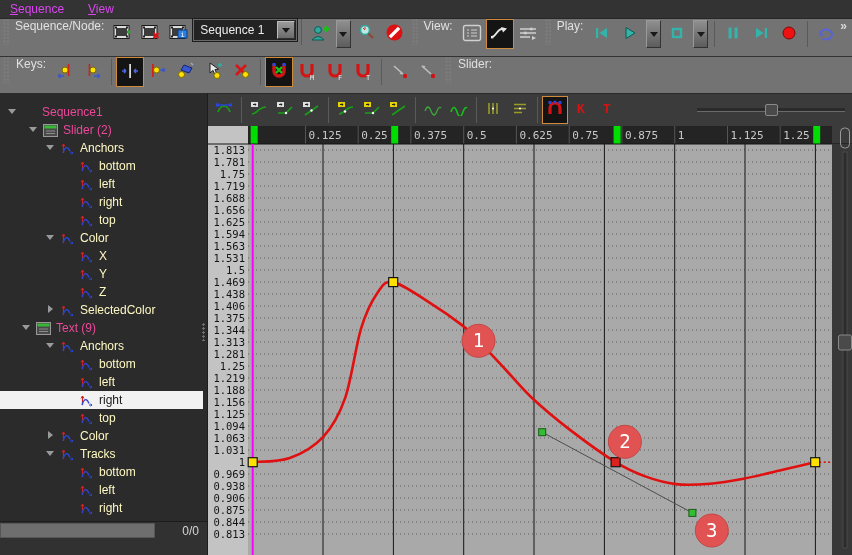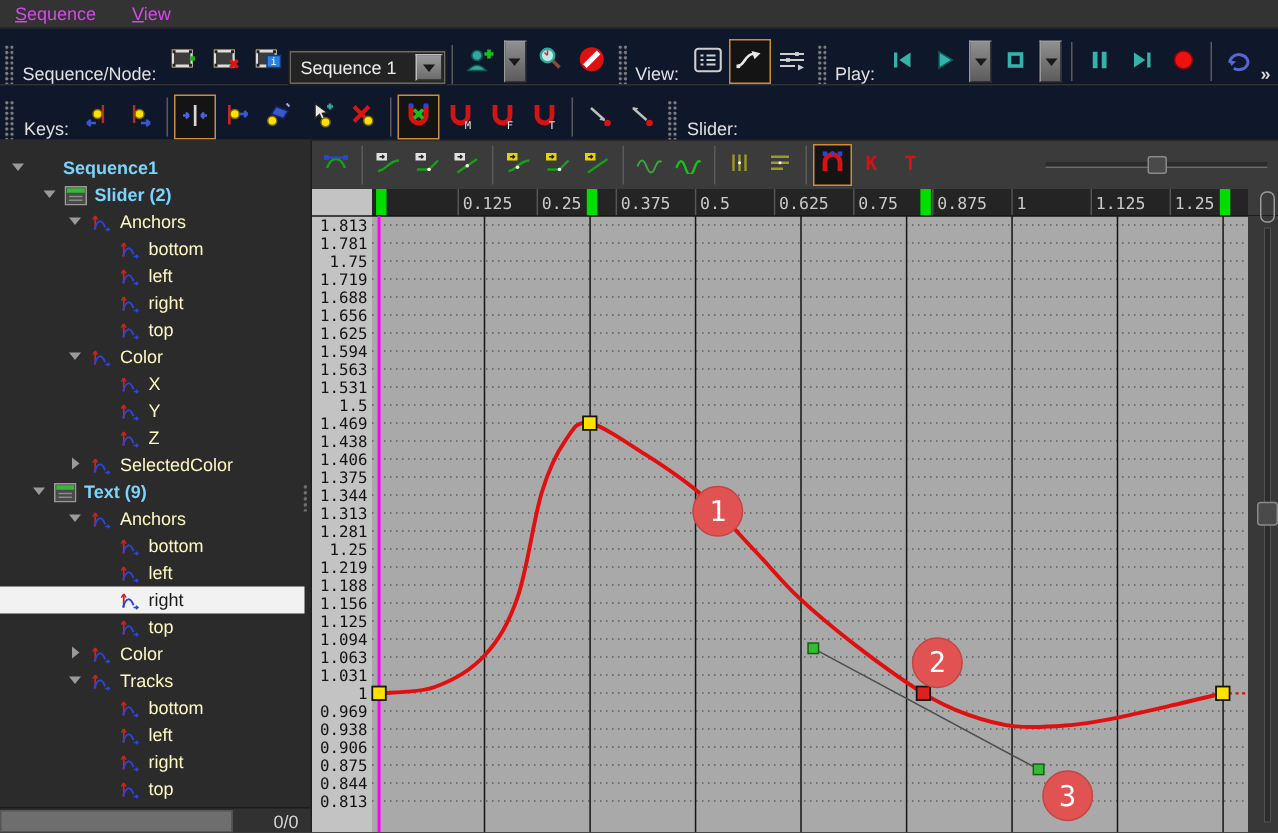--- a/index.html
+++ b/index.html
@@ -4,21 +4,21 @@
 <style>
   html,body{margin:0;padding:0;background:#222;}
   #app{position:relative;width:852px;height:555px;background:#3b3b3b;overflow:hidden;
        font-family:"Liberation Sans",sans-serif;color:#e2e2e2;font-size:12px;}
   
   #menubar{height:18px;background:#333;display:flex;align-items:center;gap:4px;
            border-bottom:1px solid #272727;box-shadow:0 1px 0 #4a4a4a;}
   .menu-item{padding:1px 10px;color:#d946ef;}
   .menu-item u{text-decoration:underline;}
   
-  .toolbar{display:flex;align-items:flex-end;background:#0f172a;}
+  .toolbar{display:flex;align-items:flex-start;background:#737373;}
   #toolbar1{height:37px;border-bottom:1px solid #333;}
   #toolbar2{height:36px;border-bottom:1px solid #2a2a2a;}
   .grip{width:7px;height:26px;margin:0 4px 0 3px;
         background-image:radial-gradient(circle at 1.5px 1.5px,#7d7d7d 1px,transparent 1.3px);
         background-size:3.5px 3.5px;}
   .tb-label{margin:0 5px 0 2px;color:#e0e0e0;white-space:nowrap;}
   .tb-btn{width:26px;height:28px;display:flex;align-items:center;justify-content:center;
           border:1px solid transparent;flex:0 0 auto;}
   .tb-btn.sel{border:1px solid #cf8a3b;background:#141414;}
   .tb-sep{width:1px;height:26px;background:#5a5a5a;margin:0 4px;flex:0 0 auto;}
@@ -29,29 +29,29 @@
          display:flex;align-items:center;justify-content:space-between;padding-left:6px;margin:0 0;}
   .combo-txt{color:#ececec;}
   .combo-dd{width:16px;height:16px;margin-right:1px;border:1px solid #bdbdbd;border-bottom-color:#2e2e2e;border-right-color:#2e2e2e;
             background:linear-gradient(#9b9b9b,#6b6b6b);display:flex;align-items:center;justify-content:center;}
   .overflow{margin-left:auto;margin-right:6px;color:#d9d9d9;font-weight:bold;letter-spacing:-1px;}
   
   #main{position:absolute;top:93px;left:0;width:852px;height:462px;display:flex;}
   #tree{position:relative;width:208px;height:462px;background:#2b2b2b;border-right:1px solid #1d1d1d;box-sizing:border-box;}
   #tree-rows{position:absolute;top:10px;left:0;right:4px;}
   .trow{height:18px;display:flex;align-items:center;white-space:nowrap;color:#fef9c3;}
-  .trow.bold{font-weight:bold;color:#7dd3fc;align-items:center;}
+  .trow.bold{font-weight:normal;color:#ec4899;align-items:center;}
   .trow.sel{background:#f2f2f2;color:#1a1a1a;}
   .exp{width:10px;height:10px;flex:0 0 10px;margin-right:4px;position:relative;}
   .exp.down::after{content:"";position:absolute;left:0;top:2px;border-left:4px solid transparent;border-right:4px solid transparent;border-top:5px solid #9a9a9a;}
   .exp.right::after{content:"";position:absolute;left:2px;top:0;border-top:4px solid transparent;border-bottom:4px solid transparent;border-left:5px solid #9a9a9a;}
   .ticon{width:15px;height:13px;flex:0 0 15px;margin-right:5px;}
   #tree-scroll{position:absolute;right:1px;top:230px;width:4px;height:18px;
         background-image:radial-gradient(circle at 1.5px 1.5px,#6f6f6f 1px,transparent 1.3px);background-size:4px 4px;}
-  #tree-footer{position:absolute;left:0;bottom:0;width:100%;height:17px;background:#313131;border-top:1px solid #1c1c1c;box-sizing:border-box;}
+  #tree-footer{position:absolute;left:0;bottom:0;width:100%;height:34px;background:#313131;border-top:1px solid #1c1c1c;box-sizing:border-box;}
   #tree-hthumb{position:absolute;left:0;top:1px;width:155px;height:15px;background:#6e6e6e;border:1px solid #555;box-sizing:border-box;}
   #tree-counter{position:absolute;right:8px;top:2px;color:#d4d4d4;}
   
   #curvepanel{position:relative;width:644px;height:462px;}
   #curvetoolbar{position:relative;height:33px;display:flex;align-items:center;padding-left:3px;}
   #curvetoolbar .tb-btn{width:24px;height:26px;}
   #hslider{position:absolute;right:7px;top:11px;width:148px;height:12px;}
   #hslider .groove{position:absolute;left:0;right:0;top:4px;height:3px;background:#2b2b2b;border-bottom:1px solid #6a6a6a;}
   #hslider .thumb{position:absolute;left:68px;top:0;width:13px;height:12px;background:#4a4a4a;border:1px solid #8a8a8a;border-radius:2px;box-sizing:border-box;}
   #chart{position:absolute;left:0;top:33px;}

